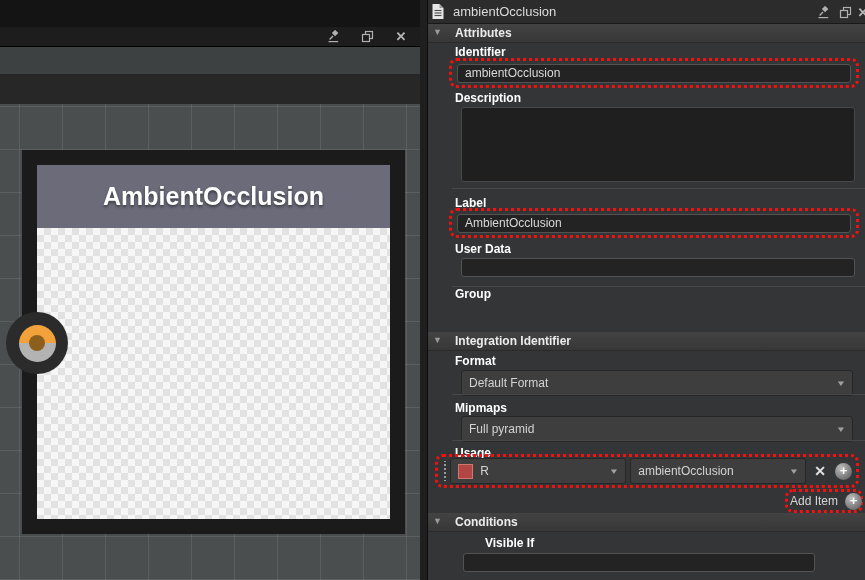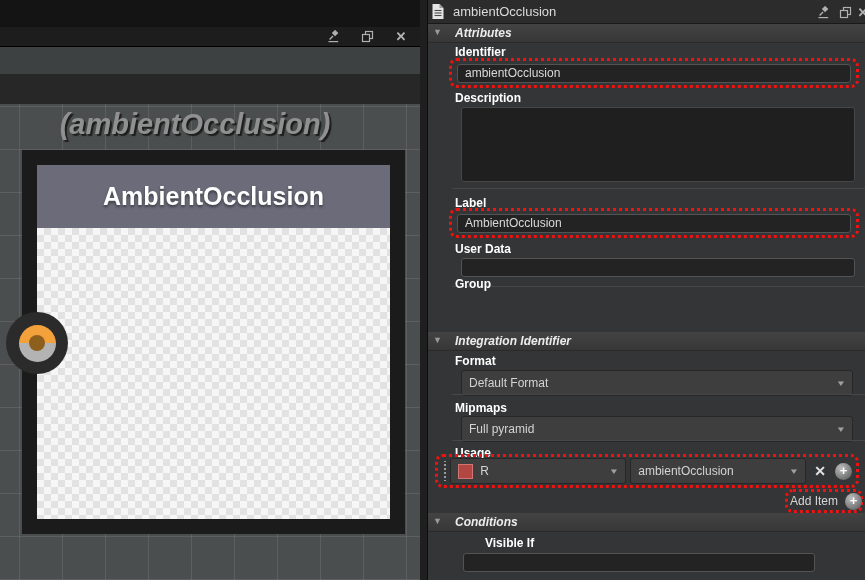--- a/index.html
+++ b/index.html
@@ -48,21 +48,21 @@
                  border-bottom:1px solid #191919; display:flex; align-items:center; }
   .rp-doc { margin-left:3px; margin-right:8px; display:flex; }
   .rp-title { color:#dcdcdc; font-size:13px; }
   .rp-winicons { position:absolute; right:0; top:0; height:24px; display:flex; align-items:center; }
   .winbtn { width:22px; height:18px; display:flex; align-items:center; justify-content:center; }
 
   .sec { position:absolute; left:0; width:100%; height:19px;
          background:linear-gradient(#434343,#373737); border-bottom:1px solid #2a2a2a;
          display:flex; align-items:center; }
   .tri { position:absolute; left:5px; top:3px; font-size:9px; color:#9a9a9a; }
-  .sec-title { margin-left:27px; font-size:12px; font-weight:bold; color:#ececec;font-style:italic; }
+  .sec-title { margin-left:27px; font-size:12px; font-weight:bold; color:#ececec; }
 
   .flabel { position:absolute; left:27px; font-size:12px; font-weight:bold; color:#ffffff; }
   .tinput { background:#232323; border:1px solid #535353; border-radius:3px; height:19px;
             color:#d9d9d9; font-size:12px; padding:0 7px; font-family:"Liberation Sans",sans-serif; width:100%; }
   .plaininput { position:absolute; left:33px; width:394px; }
   .hl { position:absolute; border:3px dotted #f21111; border-radius:8px;
         display:flex; align-items:center; padding:0 5px; }
   .textarea { position:absolute; left:33px; width:394px; background:#1f1f1f;
               border:1px solid #474747; border-radius:3px; resize:none;
               font-family:"Liberation Sans",sans-serif; color:#d9d9d9; font-size:12px; padding:4px 6px; }
@@ -109,21 +109,20 @@
           <rect x="4.5" y="1.5" width="7" height="7" fill="none" stroke="#b0b0b0" stroke-width="1.2"></rect>
           <rect x="1.5" y="4.5" width="7" height="7" fill="#1d1d1d" stroke="#b0b0b0" stroke-width="1.2"></rect>
         </svg>
       </span>
       <span class="winbtn" style="color:#b5b5b5;font-size:13px;font-weight:bold;">✕</span>
     </div>
     <div class="lp-gray"></div>
     <div class="lp-dark"></div>
 
     <div id="canvas">
-      <div class="ghost-title">(ambientOcclusion)</div>
 
       <div id="node">
         <div class="node-header">
           <span class="node-title">AmbientOcclusion</span>
         </div>
         <div class="node-checker"></div>
       </div>
 
       <div id="port">
         <div class="port-inner">
@@ -184,21 +183,21 @@
     <div class="flabel" style="top:196px;">Label</div>
     <div class="hl" style="top:208px;left:21px;width:410px;height:30px;">
       <input class="tinput" value="AmbientOcclusion" style="">
     </div>
 
     <div class="flabel" style="top:242px;">User Data</div>
     <input class="tinput plaininput" style="top: 258px;" value="">
 
     <div class="divider" style="top:286px;"></div>
 
-    <div class="flabel" style="top:277px;">Group</div>
+    <div class="flabel" style="top:287px;">Group</div>
 
     <div class="sec" style="top:332px;">
       <span class="tri">▼</span>
       <span class="sec-title">Integration Identifier</span>
     </div>
 
     <div class="flabel" style="top:354px;">Format</div>
     <div class="dd dd-fixed" style="top:370px;">
       <span>Default Format</span>
       <span class="dd-arrow">▼</span>

